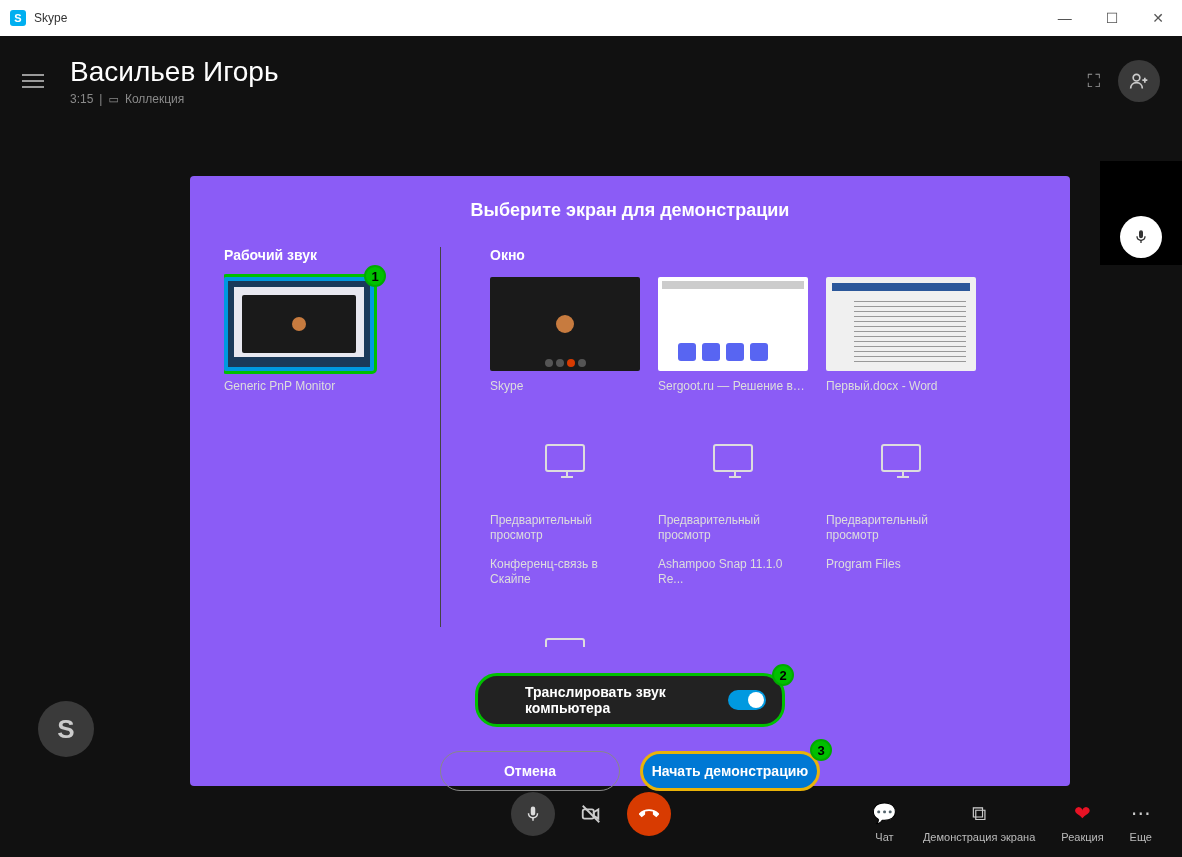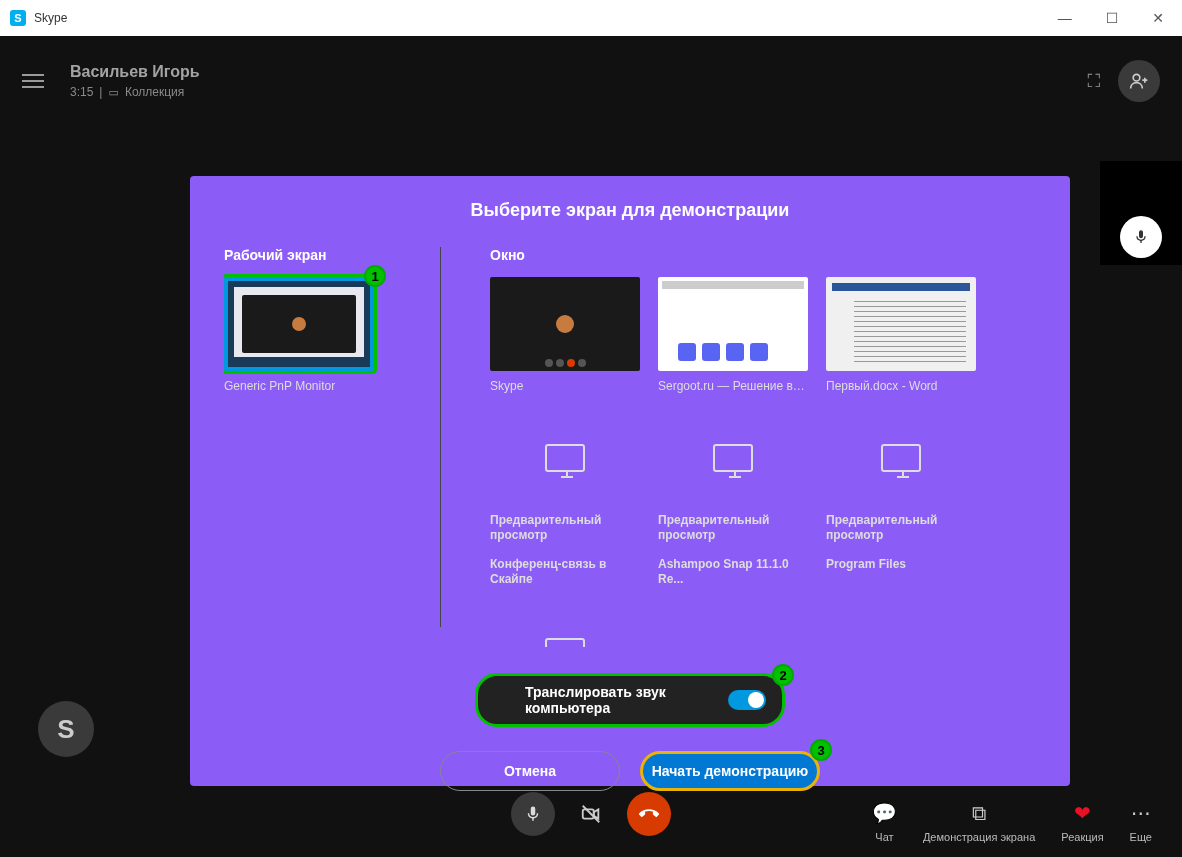--- a/index.html
+++ b/index.html
@@ -9,21 +9,21 @@
 .titlebar { height: 36px; display: flex; align-items: center; padding: 0 10px; background: #fff; }
 .titlebar .logo { width: 16px; height: 16px; background: #00aff0; border-radius: 3px; margin-right: 8px; display: flex; align-items: center; justify-content: center; color: #fff; font-size: 11px; font-weight: bold; }
 .titlebar .title { font-size: 12px; color: #333; }
 .winctrl { margin-left: auto; display: flex; gap: 18px; color: #555; font-size: 14px; }
 .winctrl span { cursor: pointer; padding: 4px 8px; }
 
 .app { background: #111; height: 821px; position: relative; }
 .header { height: 90px; display: flex; align-items: center; padding: 0 22px; }
 .menu-btn { width: 30px; height: 30px; display: flex; flex-direction: column; justify-content: center; gap: 4px; margin-right: 18px; cursor: pointer; }
 .menu-btn span { height: 2px; background: #9a9a9a; width: 22px; }
-.contact-name { color: #a3a3a3; font-size: 16px; font-weight: 700; }
+.contact-name { color: #ffffff; font-size: 28px; font-weight: 400; }
 .sub { color: #8a8a8a; font-size: 12px; margin-top: 4px; display: flex; align-items: center; gap: 6px; }
 .sub .coll-icon { font-size: 11px; }
 .header-right { margin-left: auto; display: flex; align-items: center; gap: 18px; }
 .crop-icon { color: #999; font-size: 18px; }
 .avatar-circle { width: 42px; height: 42px; border-radius: 50%; background: #3a3a3a; display: flex; align-items: center; justify-content: center; color: #ccc; }
 .side-overlay { position: absolute; right: 0; top: 125px; width: 82px; height: 104px; background: #000; display: flex; align-items: center; justify-content: center; }
 .mic-circle { width: 42px; height: 42px; border-radius: 50%; background: #fff; display: flex; align-items: center; justify-content: center; color: #333; font-size: 18px; margin-top: 48px; }
 
 .dialog { position: absolute; left: 190px; top: 140px; width: 880px; height: 610px; background: #8b5cf6; border-radius: 4px; padding: 24px 34px; }
 .dialog-title { text-align: center; color: #fff; font-size: 18px; font-weight: 600; margin-bottom: 26px; }
@@ -58,21 +58,21 @@
 
 .thumb-web { background:#fff; }
 .thumb-web .wtop { position:absolute; top:4px; left:4px; right:4px; height:8px; background:#ccc; }
 .thumb-web .wicons { position:absolute; bottom:10px; left: 20px; display:flex; gap:6px; }
 .thumb-web .wicons span { width:18px; height:18px; background:#5865F2; border-radius:3px; }
 
 .placeholder-tile .thumb { display:flex; align-items:center; justify-content:center; }
 .monitor-icon { width: 40px; height: 28px; border: 2px solid #ddd; border-radius: 3px; position: relative; }
 .monitor-icon::after { content:""; position:absolute; width: 12px; height: 2px; background:#ddd; bottom:-8px; left: 14px; }
 .monitor-icon::before { content:""; position:absolute; width: 2px; height: 6px; background:#ddd; bottom:-6px; left: 19px; }
-.placeholder-tile .tlabel { white-space: normal; line-height: 1.25; font-weight: bold; }
+.placeholder-tile .tlabel { white-space: normal; line-height: 1.25; }
 
 .toggle-row { position:relative; margin: 26px auto 0; width: 310px; display:flex; align-items:center; border: 3px solid #00c000; border-radius: 22px; padding: 8px 16px; background:#222; }
 .toggle-row .badge { top: -12px; right: -12px; }
 .toggle-label { color:#fff; font-size:14px; font-weight:600; flex:1;margin-left:31px; }
 .toggle { width: 38px; height: 20px; background:#0099e0; border-radius: 10px; position:relative; cursor:pointer; }
 .toggle::after { content:""; position:absolute; right:2px; top:2px; width:16px; height:16px; background:#fff; border-radius:50%; }
 
 .action-row { display:flex; justify-content:center; gap: 20px; margin-top: 24px; position:relative; }
 .btn { width: 180px; height: 40px; border-radius: 22px; display:flex; align-items:center; justify-content:center; font-size:14px; font-weight:700; cursor:pointer; }
 .btn-cancel { border: 1px solid #888; color:#fff; background:transparent; }
@@ -141,21 +141,21 @@
     </div>
 
     <div class="s-logo">
         <span>S</span>
       </div>
 
     <div class="dialog">
       <div class="dialog-title">Выберите экран для демонстрации</div>
       <div class="columns">
         <div class="col-left">
-          <div class="section-title">Рабочий экран</div>
+          <div class="section-title">Рабочий звук</div>
           <div class="tile selected">
             <div class="badge">1</div>
             <div class="thumb thumb-desktop">
                 <div class="dot"></div>
               </div>
             <div class="tlabel">Generic PnP Monitor</div>
           </div>
         </div>
         <div class="col-divider"></div>
         <div class="col-right">

